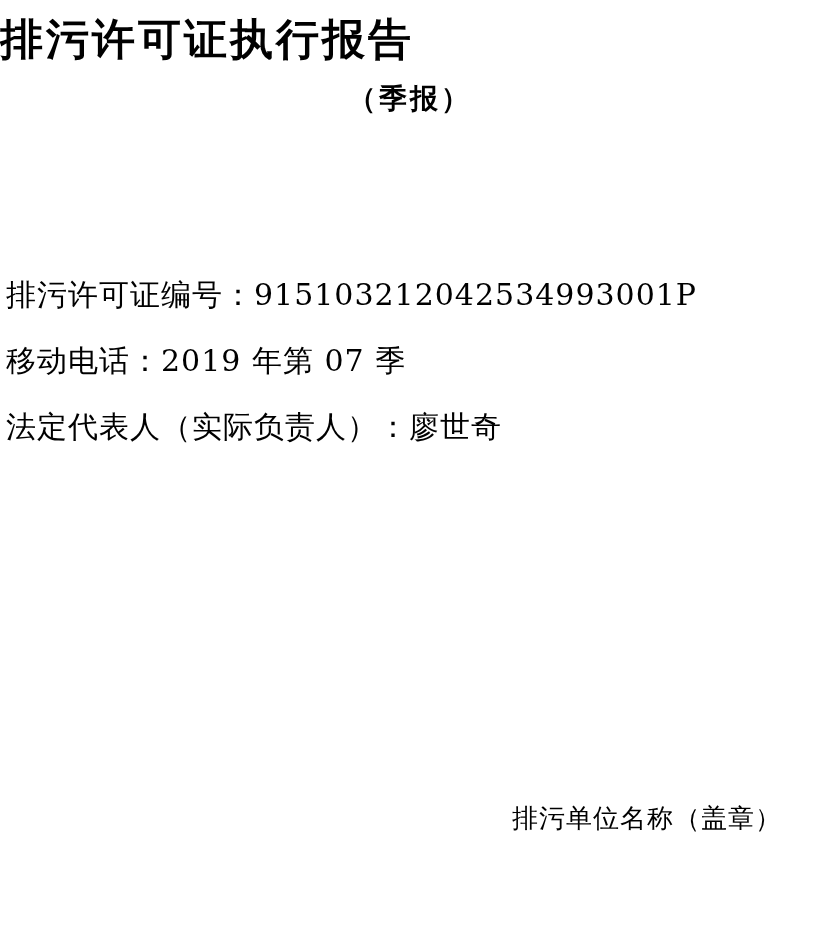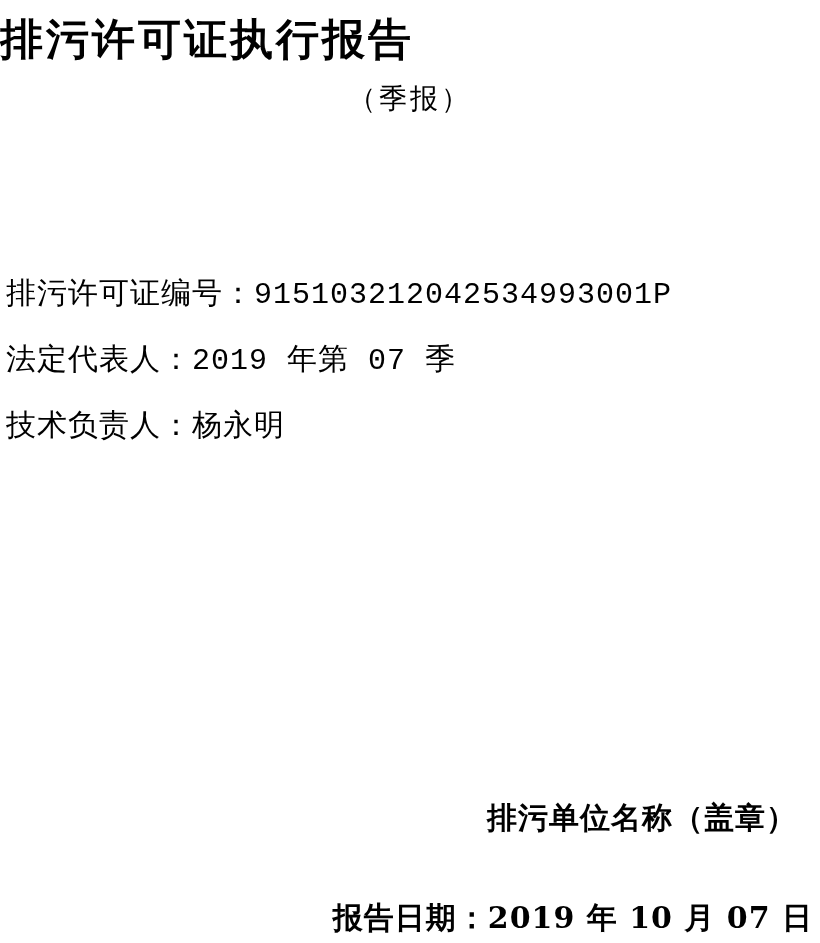--- a/index.html
+++ b/index.html
@@ -30,44 +30,43 @@
     white-space: pre;
   }
   .subtitle {
     position: absolute;
     top: 82px;
     left: 0;
     width: 100%;
     text-align: center;
     font-size: 28px;
     line-height: 34px;
-    font-weight: normal;
+    font-weight: bold;
     letter-spacing: 3px;
     white-space: pre;
   }
   .fields {
     position: absolute;
     top: 262px;
     left: 6px;
     right: 6px;
-    font-family: Liberation Mono, monospace;
   }
   .field-line {
     font-size: 30px;
     line-height: 66px;
     letter-spacing: 1px;
     white-space: pre;
   }
   .stamp-line {
     position: absolute;
     top: 801px;
-    right: 23px;
-    font-size: 30px;
+    right: 38px;
+    font-size: 26px;
     line-height: 34px;
-    font-weight: bold;
+    font-weight: normal;
     letter-spacing: 1px;
     white-space: pre;
   }
   .date-line {
     position: absolute;
     top: 901px;
     right: 7px;
     font-size: 30px;
     line-height: 34px;
     font-weight: bold;
@@ -82,26 +81,25 @@
 
   <h1 class="title">排污许可证执行报告</h1>
 
   <div class="subtitle">（季报）</div>
 
   <div class="fields">
 
     <div class="field-line"><span>排污许可证编号：</span><span>915103212042534993001P</span></div>
 
 
-    <div class="field-line"><span>法定代表人：</span><span>2019 年第 07 季</span></div>
+    <div class="field-line"><span>移动电话：</span><span>2019 年第 07 季</span></div>
 
+    <div class="field-line"><span>法定代表人（实际负责人）：</span><span>廖世奇</span></div>
 
-    <div class="field-line"><span>技术负责人：</span><span>杨永明</span></div>
 
 
 
   </div>
 
   <div class="stamp-line">排污单位名称（盖章）</div>
 
-  <div class="date-line"><span>报告日期：</span><span>2019 年 10 月 07 日</span></div>
 
 </div>
 
 </body></html>

